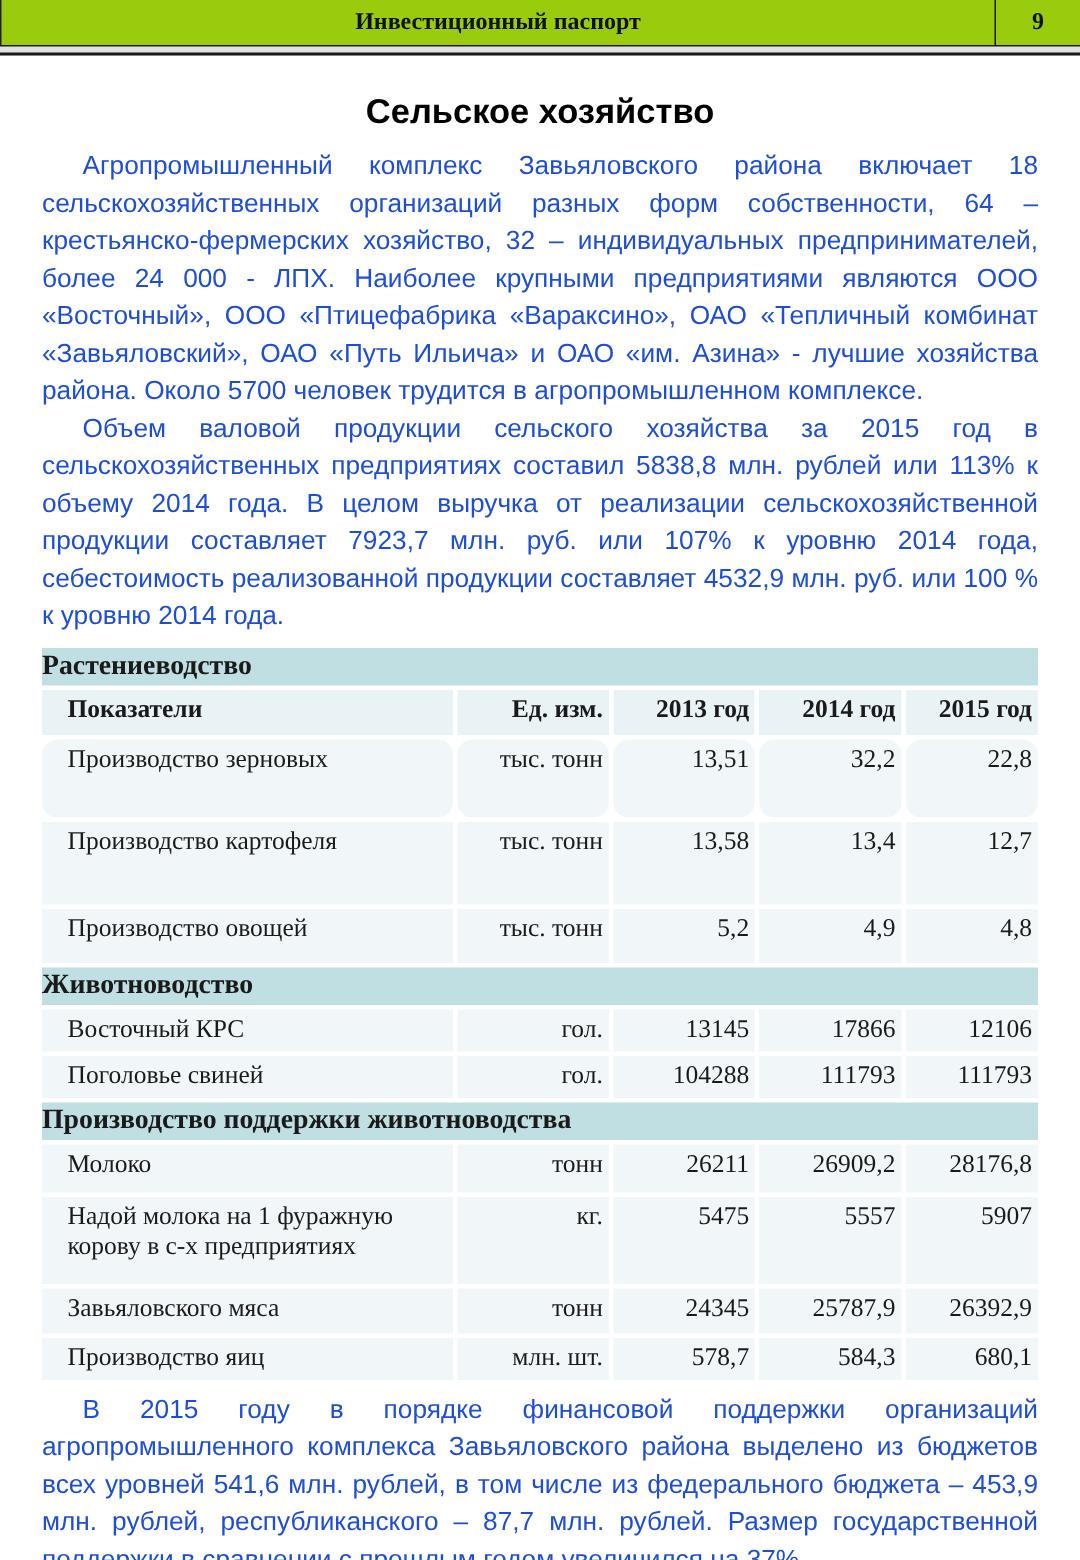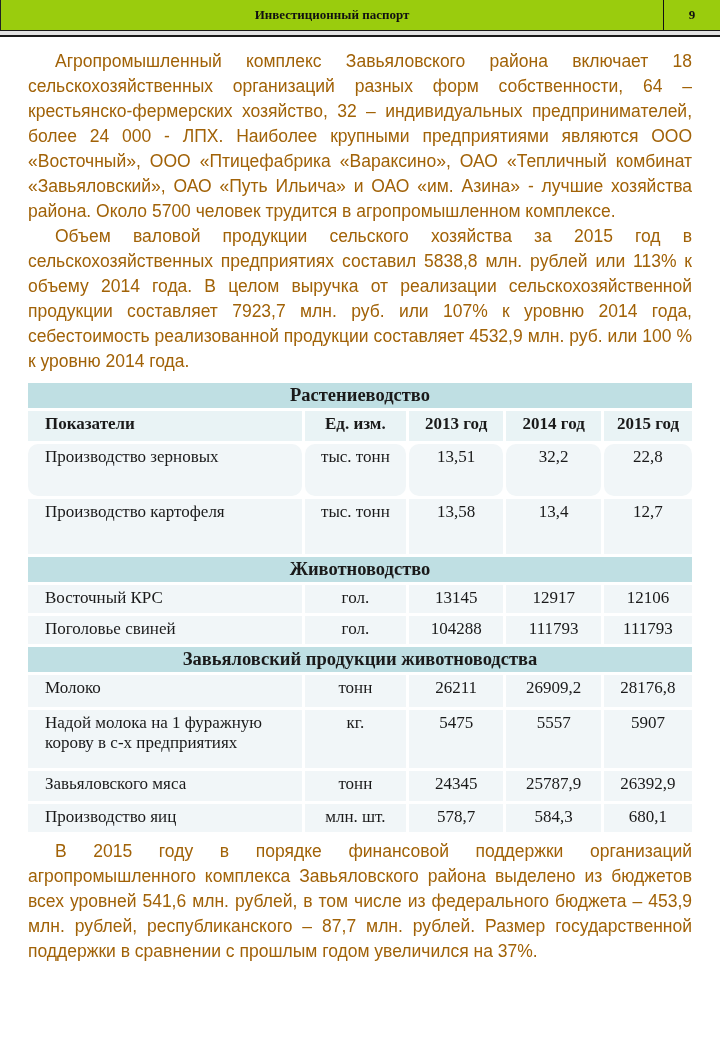--- a/index.html
+++ b/index.html
@@ -10,21 +10,21 @@
     color:#111;
     overflow:hidden;
   }
   
   .topbar{
     display:flex;align-items:stretch;
     height:30px;
     background:#9acc0d;
     border-left:1px solid #222;
     font-family:"Liberation Serif","DejaVu Serif",serif;
-    font-weight:bold;font-size:13px;color:#111;
+    font-weight:bold;font-size:16px;color:#111;
   }
   .topbar-left{
     flex:1;display:flex;align-items:center;justify-content:space-evenly;
   }
   .topbar-page{
     width:56px;border-left:1px solid #111;
     display:flex;align-items:center;justify-content:center;
   }
   .topbar-rule{
     height:4px;background:#e2e2e2;
@@ -32,40 +32,40 @@
     border-bottom:2px solid #1a1a1a;
   }
   
   main{padding:12px 28px 0 28px;}
   h1{
     text-align:center;font-size:23px;font-weight:bold;color:#000;
     margin:12px 0 10px 0;
   }
   p.body-text{
     margin:0;text-align:justify;text-indent:27px;
-    font-size:17.5px;line-height:25px;color:#a16207;
+    font-size:17.5px;line-height:25px;color:#1d4ed8;
   }
   
   table.agri{
     width:calc(100% + 6px);margin:6px -3px 4px -3px;
     border-collapse:separate;border-spacing:3px;
     font-family:"Liberation Serif","DejaVu Serif",serif;
     color:#1a1a1a;table-layout:fixed;
   }
   .agri td{padding:3px 4px;vertical-align:top;font-size:17px;}
   .agri td.section{
-    background:#bfdfe3;text-align:center;font-weight:bold;font-size:18.5px;
+    background:#bfdfe3;font-weight:bold;font-size:18.5px;
     vertical-align:middle;padding:2px 0;
   }
   .agri tr.head-row td{
     background:#e9f3f5;font-weight:bold;
   }
   .agri tr.data-row td{background:#f1f6f8;}
   .agri td.c-label{text-align:left;padding-left:17px;}
-  .agri td.c-unit,.agri td.c-num{text-align:center;}
+  .agri td.c-unit,.agri td.c-num{text-align:right;}
   
   tr.rh-sec td{height:20px;}
   tr.rh-head td{height:24px;}
   tr.rh-52 td{height:46px;border-radius:10px;}
   tr.rh-55 td{height:49px;}
   tr.rh-36 td{height:30px;}
   tr.rh-28 td{height:22px;}
   tr.rh-33 td{height:26px;}
   tr.rh-58 td{height:52px;}
   tr.rh-30 td{height:24px;}
@@ -77,20 +77,21 @@
   <div class="topbar">
     <div class="topbar-left">
       <span>Инвестиционный паспорт</span>
     </div>
     <div class="topbar-page">9</div>
   </div>
   <div class="topbar-rule"></div>
 </header>
 
 <main>
+  <h1>Сельское хозяйство</h1>
 
   <p class="body-text">Агропромышленный комплекс Завьяловского района включает 18 сельскохозяйственных организаций разных форм собственности, 64 – крестьянско-фермерских хозяйство, 32 – индивидуальных предпринимателей, более 24 000 - ЛПХ. Наиболее крупными предприятиями являются ООО «Восточный», ООО «Птицефабрика «Вараксино», ОАО «Тепличный комбинат «Завьяловский», ОАО «Путь Ильича» и ОАО «им. Азина» - лучшие хозяйства района. Около 5700 человек трудится в агропромышленном комплексе.</p>
   <p class="body-text">Объем валовой продукции сельского хозяйства за 2015 год в сельскохозяйственных предприятиях составил 5838,8 млн. рублей или 113% к объему 2014 года. В целом выручка от реализации сельскохозяйственной продукции составляет 7923,7 млн. руб. или 107% к уровню 2014 года, себестоимость реализованной продукции составляет 4532,9 млн. руб. или 100 % к уровню 2014 года.</p>
 
   <table class="agri">
     <colgroup>
       <col style="width:42%">
         <col style="width:15.5%">
         <col style="width:14.5%">
         <col style="width:14.5%">
@@ -115,41 +116,48 @@
         <td class="c-num">32,2</td>
         <td class="c-num">22,8</td>
       </tr>
       <tr class="data-row rh-55">
         <td class="c-label">Производство картофеля</td>
         <td class="c-unit">тыс. тонн</td>
         <td class="c-num">13,58</td>
         <td class="c-num">13,4</td>
         <td class="c-num">12,7</td>
       </tr>
+      <tr class="data-row rh-36">
+        <td class="c-label">Производство овощей</td>
+        <td class="c-unit">тыс. тонн</td>
+        <td class="c-num">5,2</td>
+        <td class="c-num">4,9</td>
+        <td class="c-num">4,8</td>
+      </tr>
 
       <tr class="rh-sec">
         <td colspan="5" class="section">Животноводство</td>
       </tr>
       <tr class="data-row rh-28">
         <td class="c-label">Восточный КРС</td>
         <td class="c-unit">гол.</td>
         <td class="c-num">13145</td>
-        <td class="c-num">12917</td>
+        <td class="c-num">17866</td>
         <td class="c-num">12106</td>
       </tr>
       <tr class="data-row rh-28">
         <td class="c-label">Поголовье свиней</td>
         <td class="c-unit">гол.</td>
         <td class="c-num">104288</td>
         <td class="c-num">111793</td>
         <td class="c-num">111793</td>
       </tr>
 
       <tr class="rh-sec">
-        <td colspan="5" class="section">Завьяловский продукции животноводства</td>
+        <td colspan="5" class="section">Производство поддержки животноводства</td>
       </tr>
       <tr class="data-row rh-33">
         <td class="c-label">Молоко</td>
         <td class="c-unit">тонн</td>
         <td class="c-num">26211</td>
         <td class="c-num">26909,2</td>
         <td class="c-num">28176,8</td>
       </tr>
       <tr class="data-row rh-58">
         <td class="c-label">Надой молока на 1 фуражную корову в с-х предприятиях</td>

